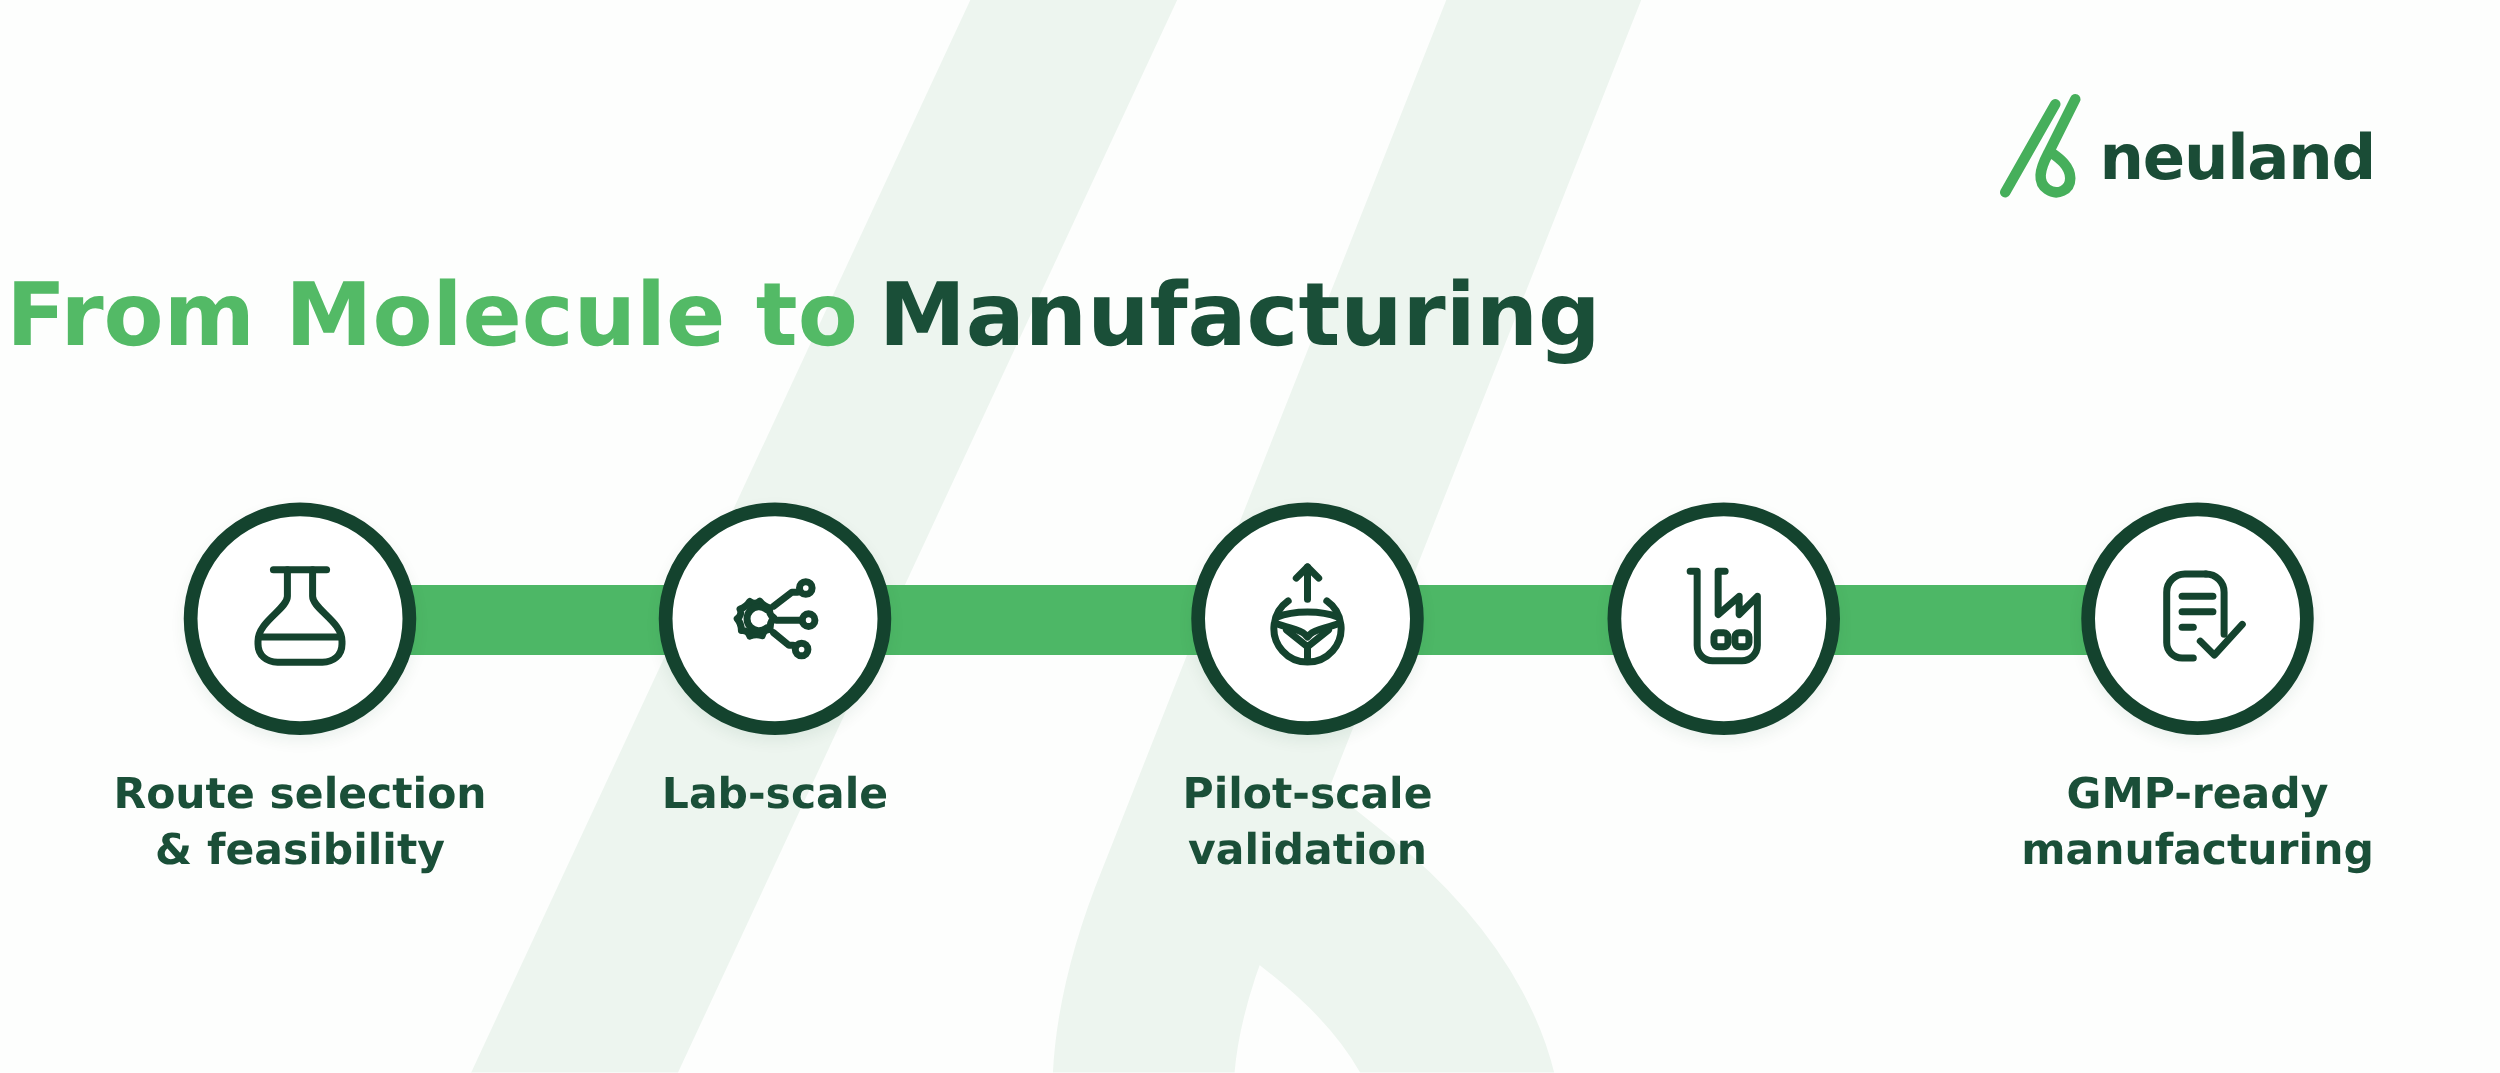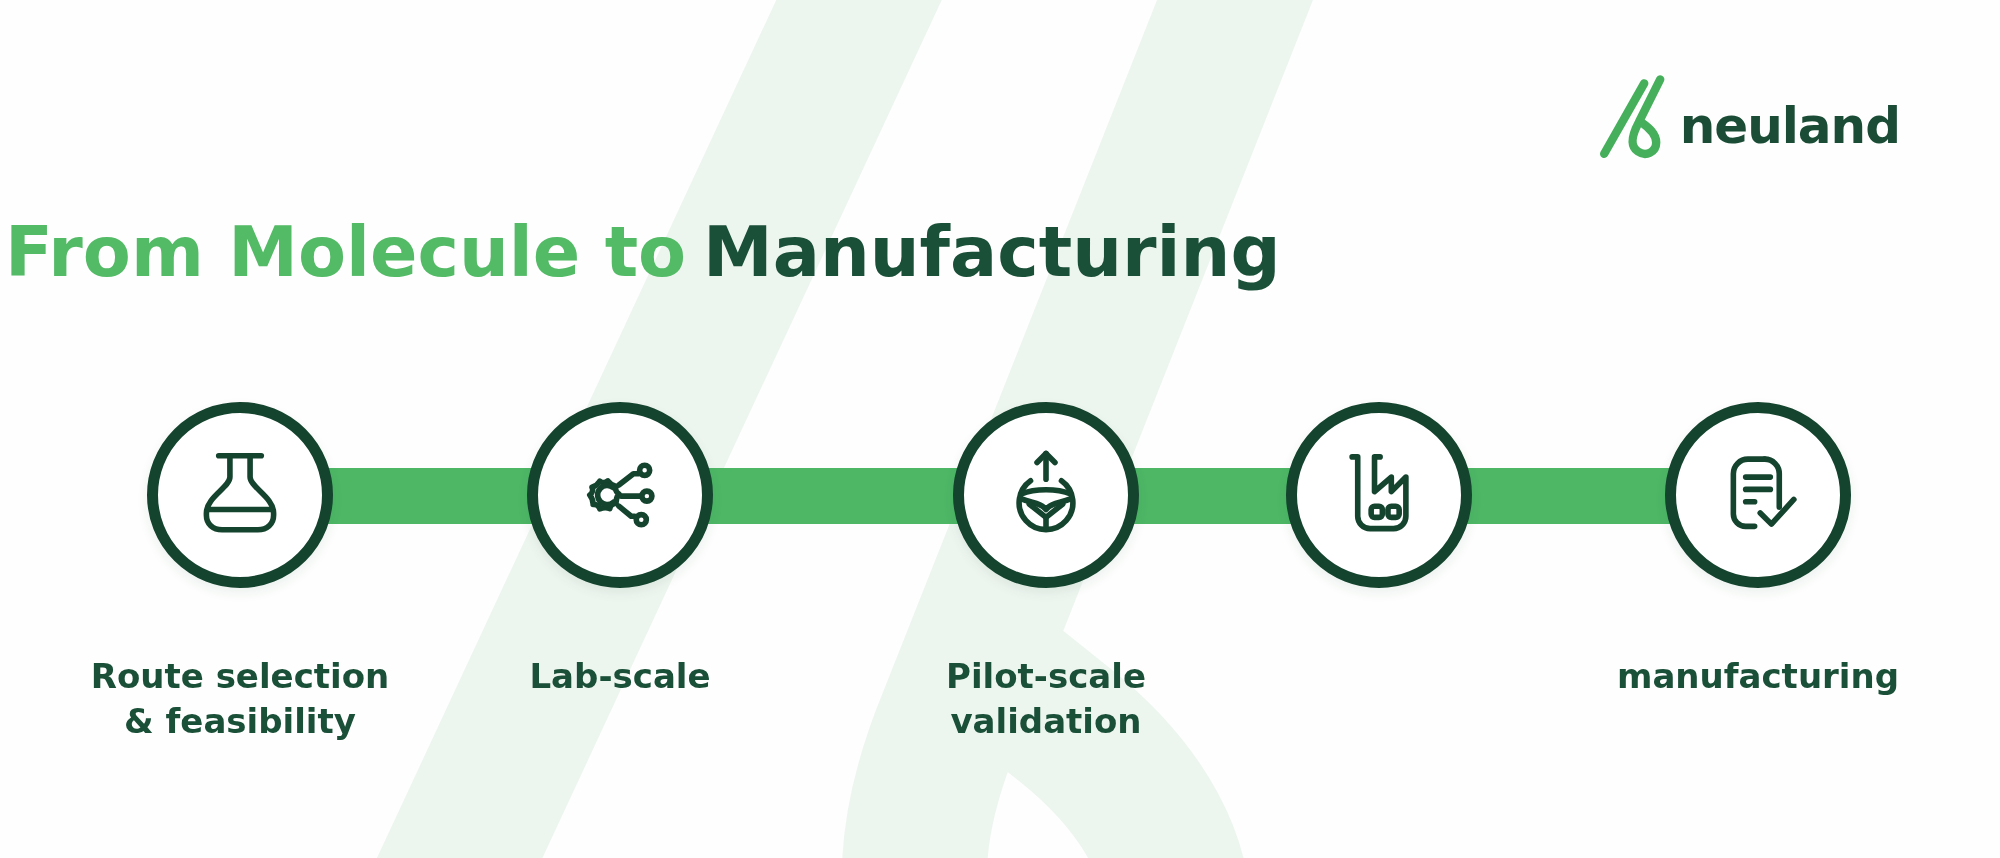--- a/index.html
+++ b/index.html
@@ -29,21 +29,21 @@
 
   
   .connector{position:absolute;left:240px;top:468px;width:1518px;height:56px;background:var(--bar);}
   .step{position:absolute;top:402px;width:380px;text-align:center;}
   .circle{position:relative;margin:0 auto;width:186px;height:186px;border-radius:50%;
           border:11px solid var(--ink);background:#fff;display:flex;align-items:center;justify-content:center;
           box-shadow:0 5px 12px rgba(20,67,46,0.07);}
   .step-icon{width:112px;height:112px;color:var(--ink);}
   .step-icon path,.step-icon rect,.step-icon circle,.step-icon line{
           stroke:currentColor;fill:none;stroke-width:5;stroke-linecap:round;stroke-linejoin:round;}
-  .label{margin-top:66px;font-size:34px;font-weight:700;color:var(--dark);line-height:45px;}
+  .label{margin-top:25px;font-size:34px;font-weight:700;color:var(--dark);line-height:45px;}
   .s1{left:50px;}  .s2{left:430px;} .s3{left:856px;} .s4{left:1189px;} .s5{left:1568px;}
 </style>
 </head>
 <body>
 
 <div class="canvas">
 
   <svg class="watermark" viewBox="0 0 2000 858" preserveAspectRatio="none" aria-hidden="true">
     <path d="M240 1330 L980 -260" stroke-width="150"></path>
     <path d="M1330 -240 L950 720 C 905 830, 895 940, 965 1005 C 1045 1075, 1155 1035, 1175 940 C 1190 865, 1140 785, 1065 725 L1015 685" stroke-width="145"></path>
@@ -128,17 +128,18 @@
       <svg class="step-icon" viewBox="0 0 100 100" aria-hidden="true">
         <path d="M56 18 A13 13 0 0 1 69 31 V61"></path>
         <path d="M56 18 H41 A13 13 0 0 0 28 31 V67 A11 11 0 0 0 39 78 H47"></path>
         <path d="M39 34 H61"></path>
         <path d="M39 45 H61"></path>
         <path d="M39 56 H47"></path>
         <path d="M52 66 L62 76 L82 54" stroke-width="5.5"></path>
       </svg>
     </div>
     <div class="label">
+      <div>GMP-ready</div>
       <div>manufacturing</div>
     </div>
   </div>
 
 </div>
 
 </body></html>

